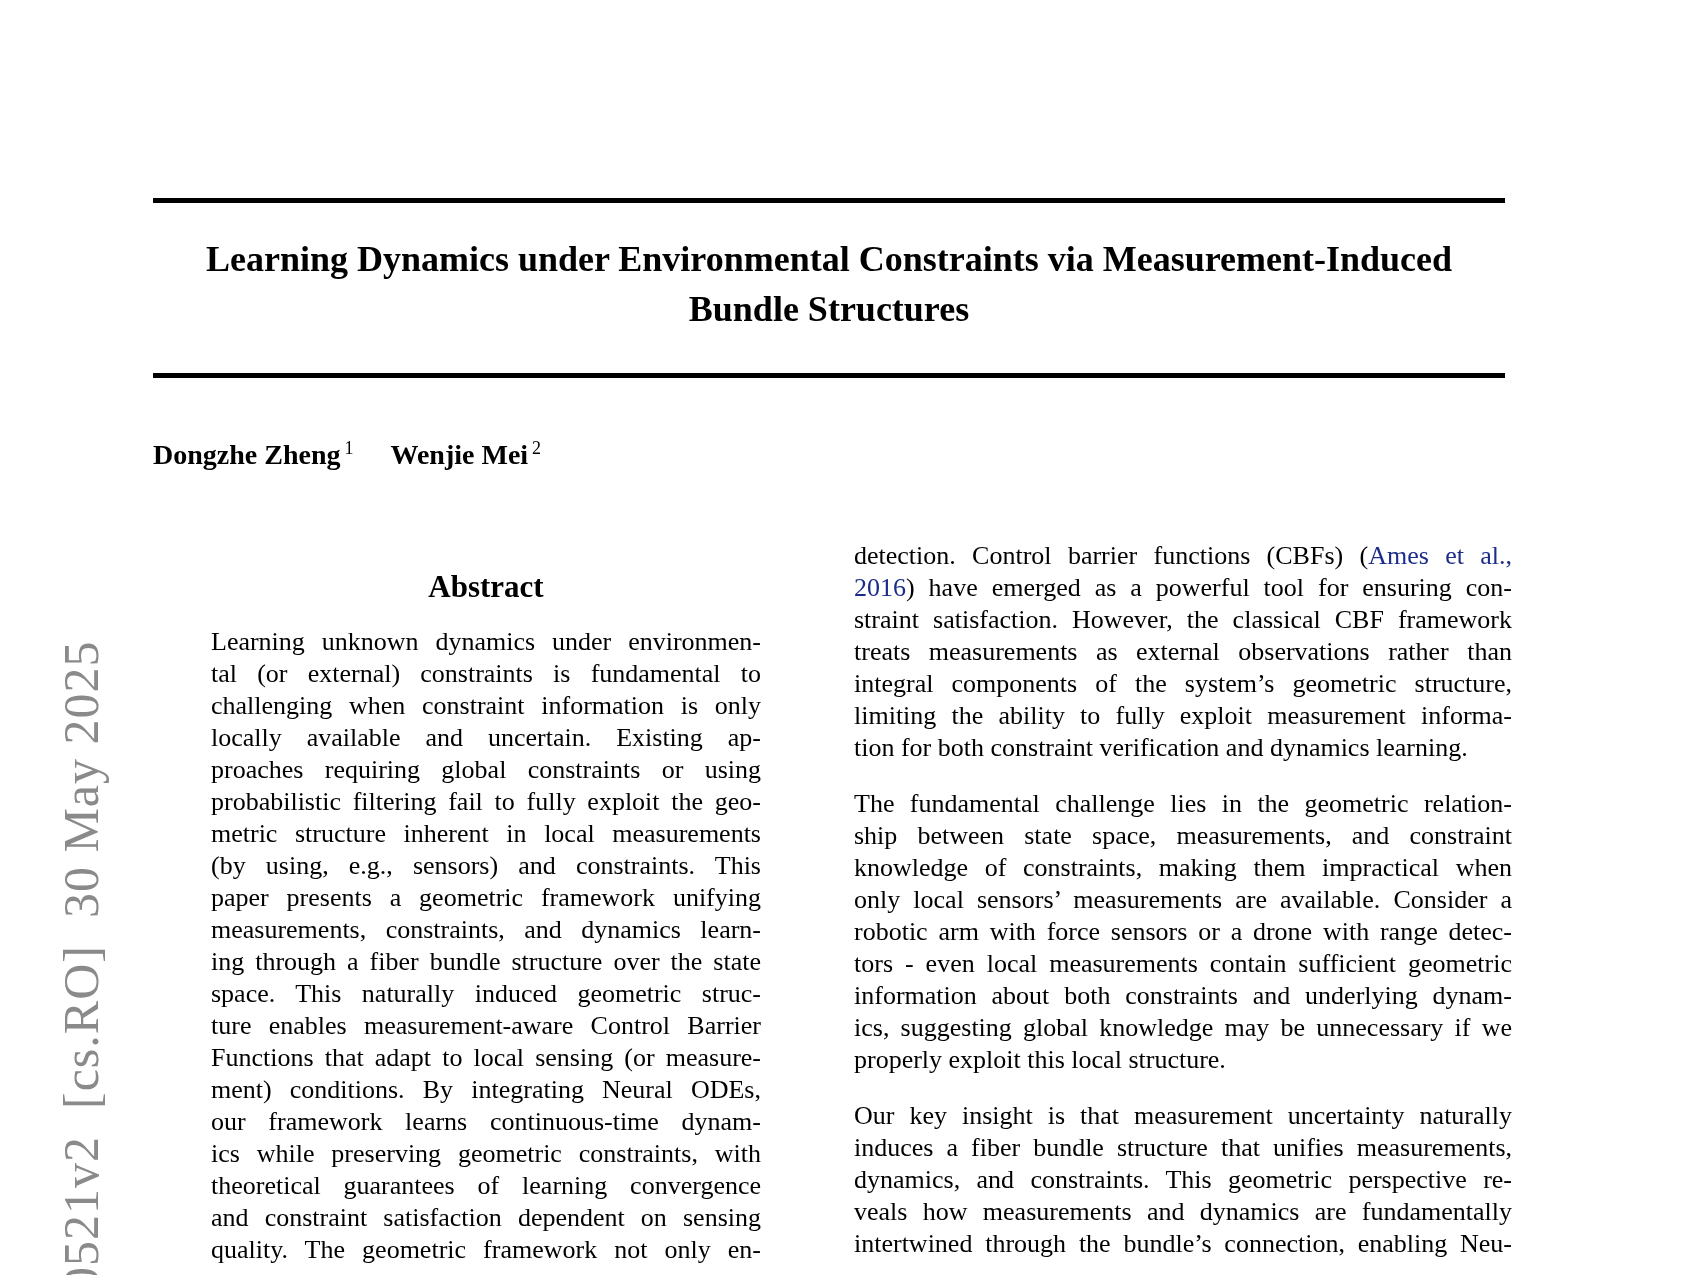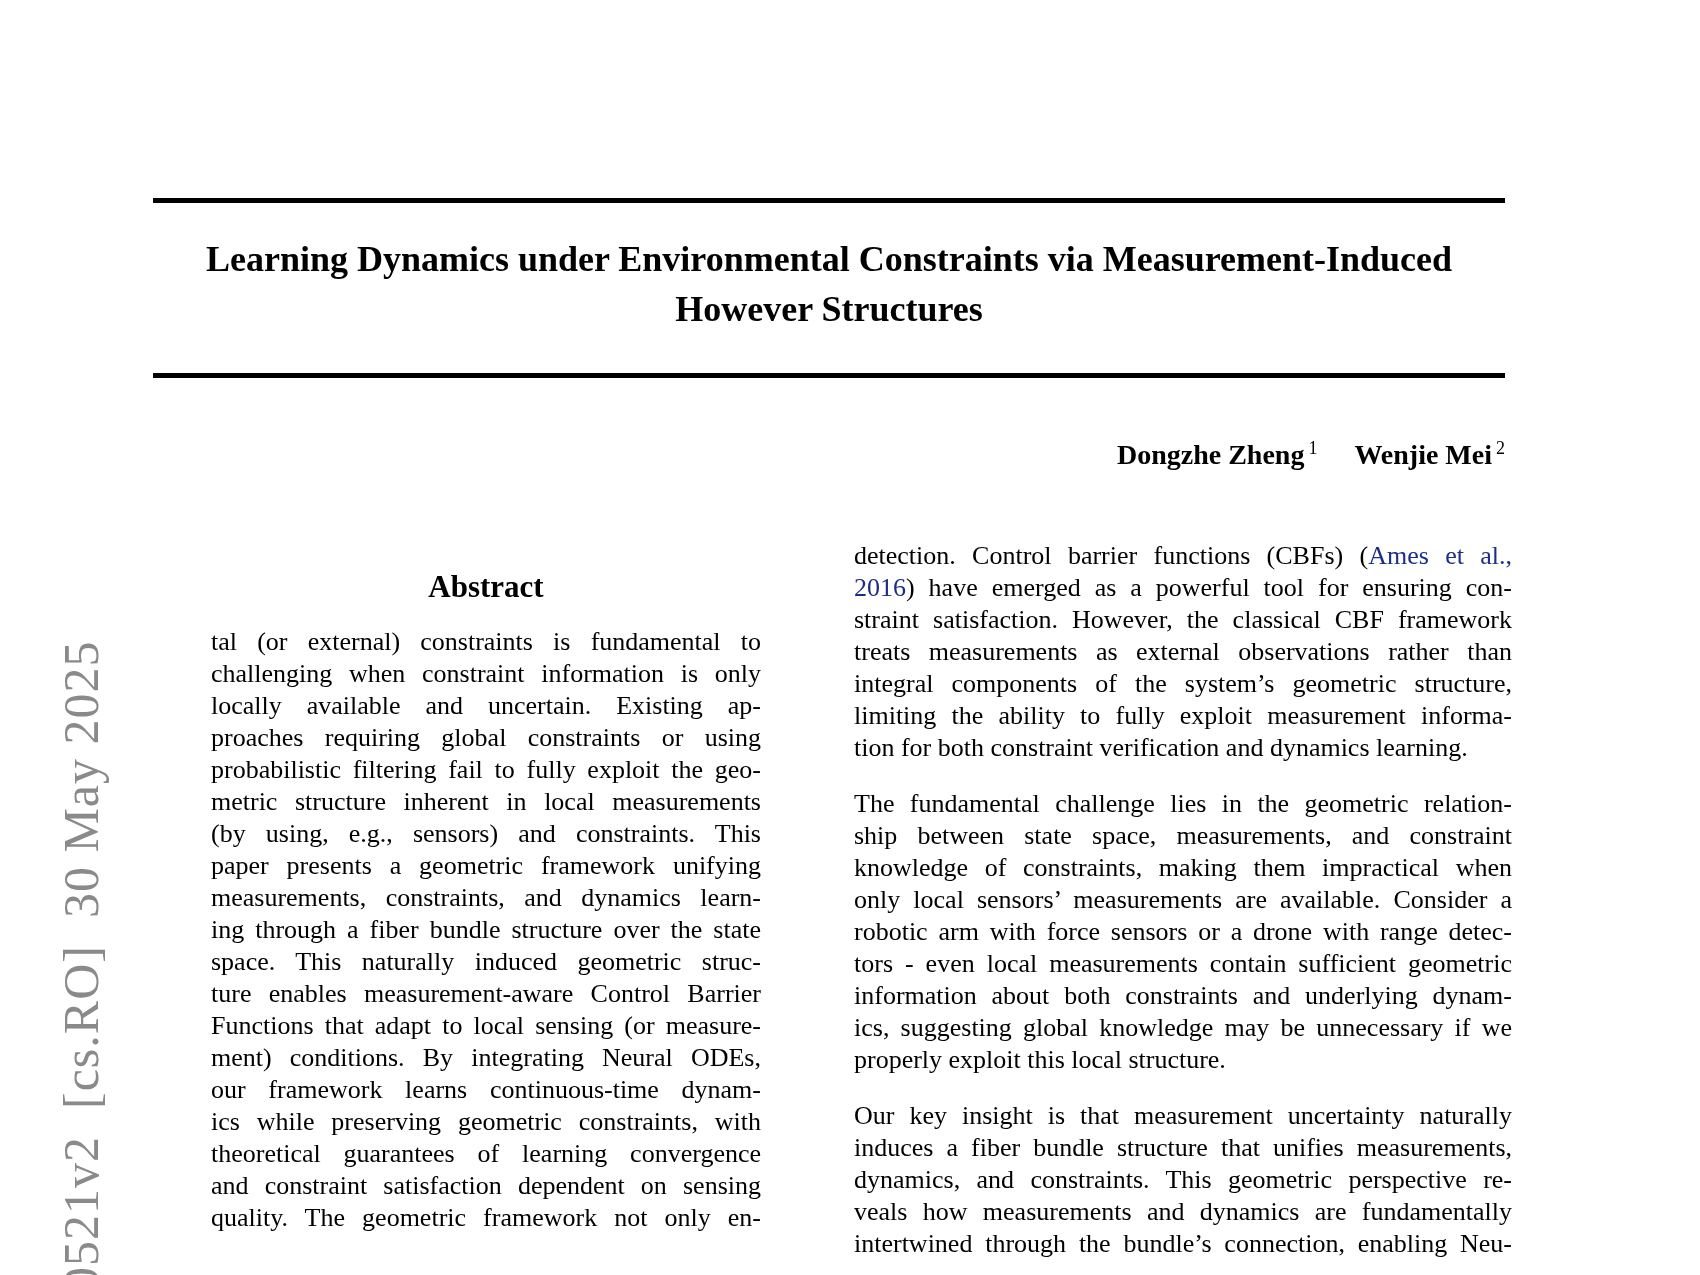--- a/index.html
+++ b/index.html
@@ -36,21 +36,21 @@
   .rule-bottom{top:373px;}
 
   .title{
     position:absolute;left:153px;top:234px;width:1352px;
     text-align:center;font-weight:700;font-size:36px;line-height:50px;
     white-space:nowrap;
   }
 
   .authors{
     position:absolute;left:153px;top:430px;width:1352px;
-    text-align:right;font-weight:700;font-size:28px;line-height:36px;
+    text-align:left;font-weight:700;font-size:28px;line-height:36px;
   }
   .author + .author{margin-left:30px;}
   .authors sup{font-weight:400;font-size:18px;margin-left:4px;}
 
   .col{position:absolute;top:540px;font-size:26px;line-height:32px;}
   .col-left{left:211px;width:550px;margin-top:28px;}
   .col-right{left:854px;width:658px;}
 
   .abstract-heading{
     text-align:center;font-weight:700;font-size:31px;line-height:38px;
@@ -74,33 +74,34 @@
 <body>
 
 <div class="page">
 
   <div class="watermark">0521v2  [cs.RO]  30 May 2025</div>
 
   <div class="rule rule-top"></div>
 
   <div class="title">
     <div>Learning Dynamics under Environmental Constraints via Measurement-Induced</div>
-    <div>However Structures</div>
+    <div>Bundle Structures</div>
   </div>
 
   <div class="rule rule-bottom"></div>
 
   <div class="authors">
     <span class="author"><span>Dongzhe Zheng</span><sup>1</sup></span>
     <span class="author"><span>Wenjie Mei</span><sup>2</sup></span>
   </div>
 
   <div class="col col-left">
     <div class="abstract-heading">Abstract</div>
     <div class="lines">
+        <div class="jline"><span>Learning unknown dynamics under environmen-</span></div>
         <div class="jline"><span>tal (or external) constraints is fundamental to</span></div>
         <div class="jline"><span>challenging when constraint information is only</span></div>
         <div class="jline"><span>locally available and uncertain. Existing ap-</span></div>
         <div class="jline"><span>proaches requiring global constraints or using</span></div>
         <div class="jline"><span>probabilistic filtering fail to fully exploit the geo-</span></div>
         <div class="jline"><span>metric structure inherent in local measurements</span></div>
         <div class="jline"><span>(by using, e.g., sensors) and constraints. This</span></div>
         <div class="jline"><span>paper presents a geometric framework unifying</span></div>
         <div class="jline"><span>measurements, constraints, and dynamics learn-</span></div>
         <div class="jline"><span>ing through a fiber bundle structure over the state</span></div>

